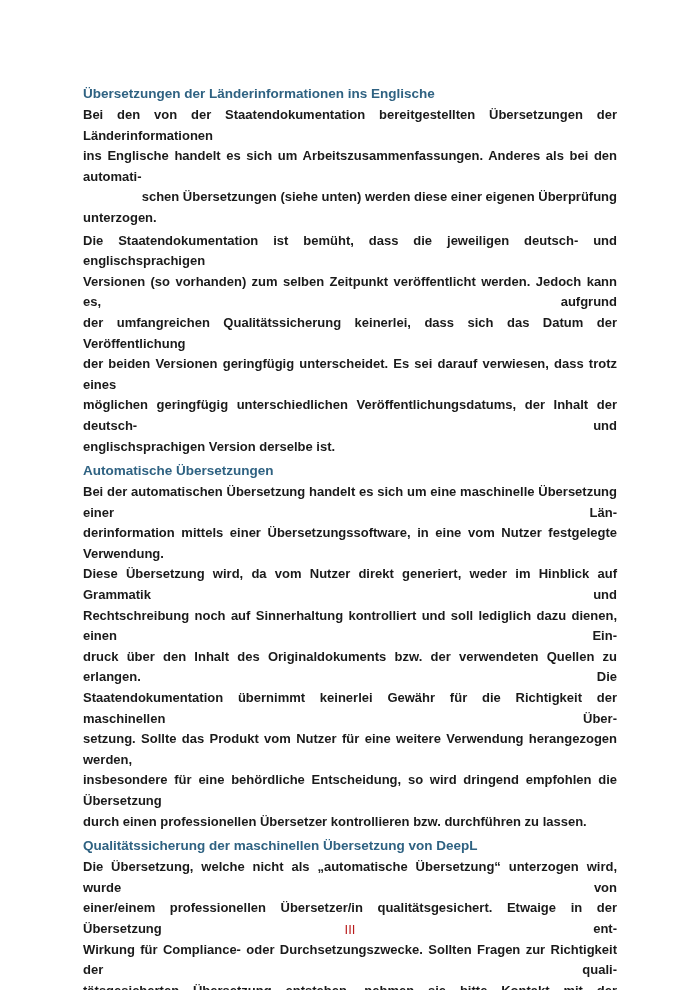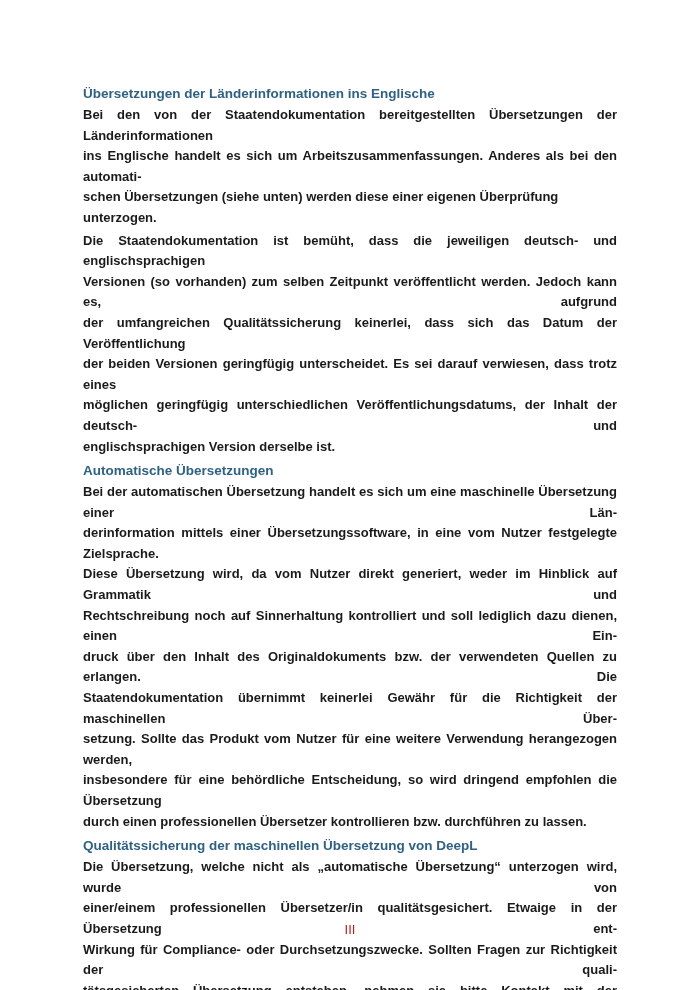--- a/index.html
+++ b/index.html
@@ -38,21 +38,21 @@
   .line {
     font-size: 13px;
     line-height: 20.6px;
     white-space: normal;
   }
   .jline {
     text-align: justify;
     text-align-last: justify;
   }
   .lastline {
-    text-align: left;
+    text-align: right;
     text-align-last: left;
   }
   .email {
     color: #2a2ae0;
     text-decoration: none;
     margin-left: 4px;
     cursor: pointer;
   }
   .footer {
     position: absolute;
@@ -86,21 +86,21 @@
         <div class="line jline">der beiden Versionen geringfügig unterscheidet. Es sei darauf verwiesen, dass trotz eines</div>
         <div class="line jline">möglichen geringfügig unterschiedlichen Veröffentlichungsdatums, der Inhalt der deutsch- und</div>
         <div class="line lastline">englischsprachigen Version derselbe ist.</div>
       </div>
     </section>
 
     <section class="section">
       <h3 class="section-heading">Automatische Übersetzungen</h3>
       <div class="para">
         <div class="line jline">Bei der automatischen Übersetzung handelt es sich um eine maschinelle Übersetzung einer Län-</div>
-        <div class="line jline">derinformation mittels einer Übersetzungssoftware, in eine vom Nutzer festgelegte Zielsprache.</div>
+        <div class="line jline">derinformation mittels einer Übersetzungssoftware, in eine vom Nutzer festgelegte Verwendung.</div>
         <div class="line jline">Diese Übersetzung wird, da vom Nutzer direkt generiert, weder im Hinblick auf Grammatik und</div>
         <div class="line jline">Rechtschreibung noch auf Sinnerhaltung kontrolliert und soll lediglich dazu dienen, einen Ein-</div>
         <div class="line jline">druck über den Inhalt des Originaldokuments bzw. der verwendeten Quellen zu erlangen. Die</div>
         <div class="line jline">Staatendokumentation übernimmt keinerlei Gewähr für die Richtigkeit der maschinellen Über-</div>
         <div class="line jline">setzung. Sollte das Produkt vom Nutzer für eine weitere Verwendung herangezogen werden,</div>
         <div class="line jline">insbesondere für eine behördliche Entscheidung, so wird dringend empfohlen die Übersetzung</div>
         <div class="line lastline">durch einen professionellen Übersetzer kontrollieren bzw. durchführen zu lassen.</div>
       </div>
     </section>
 

